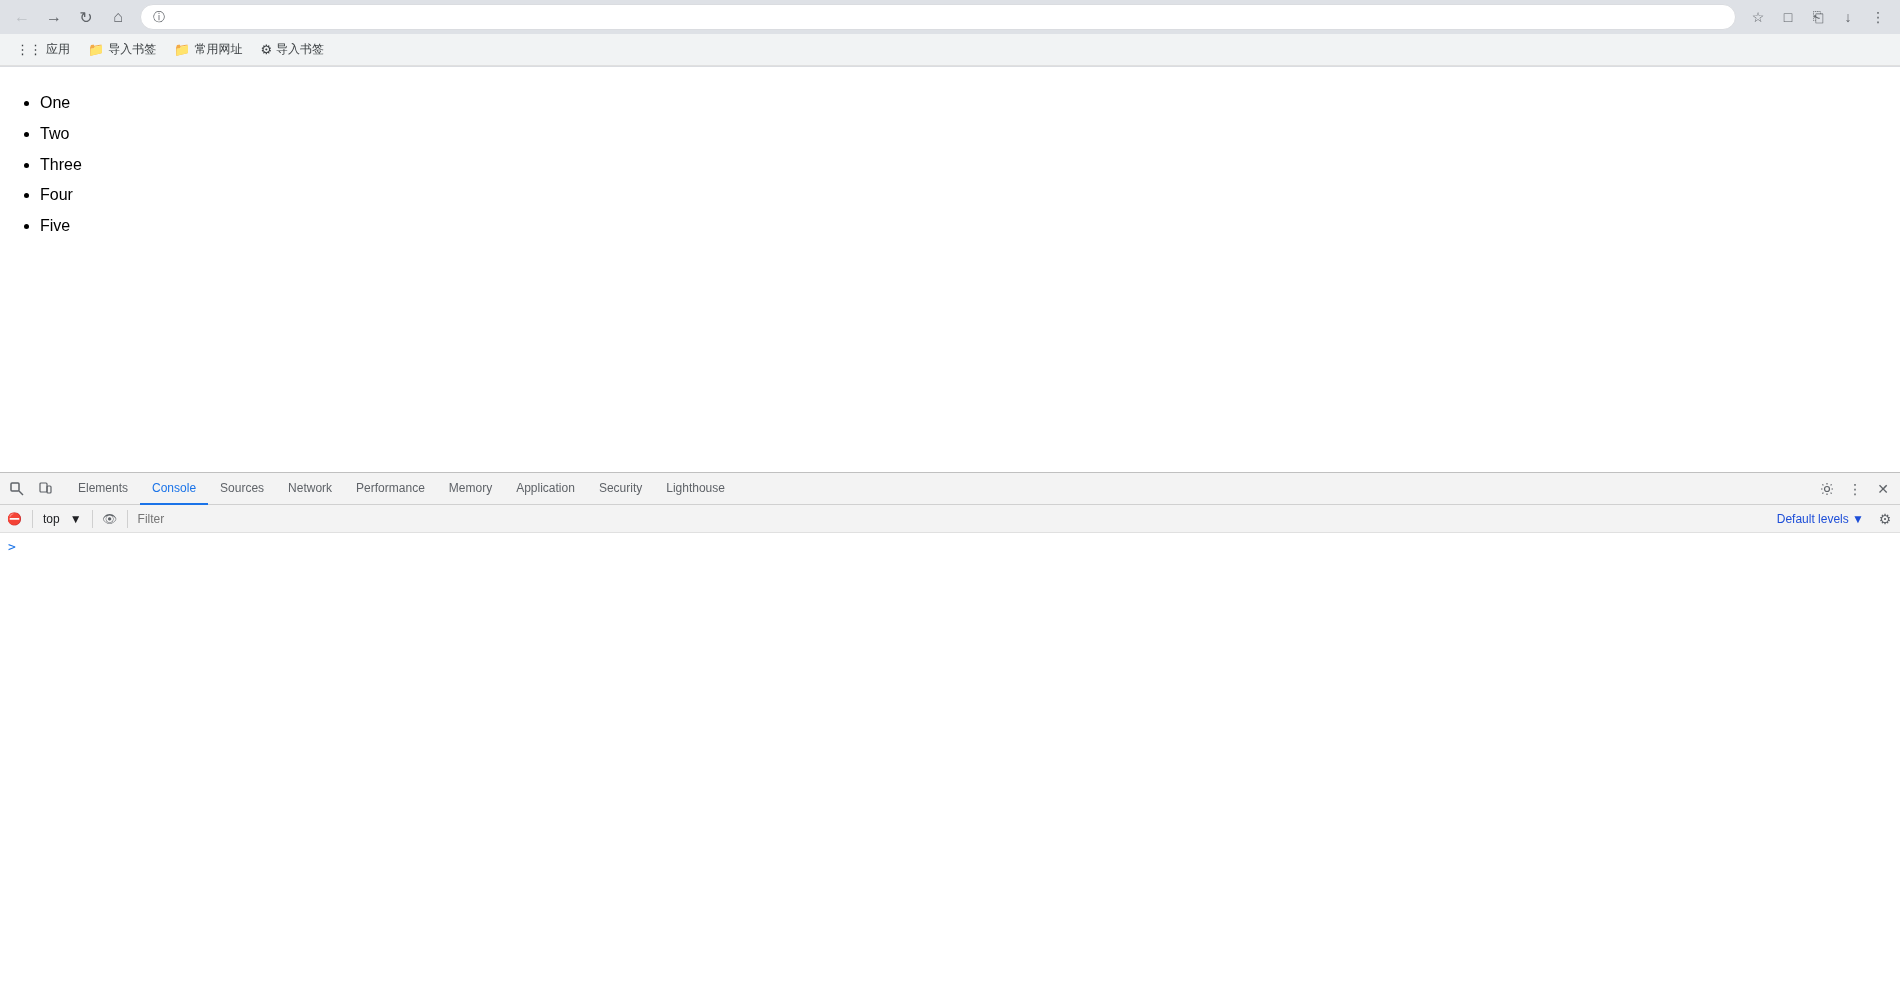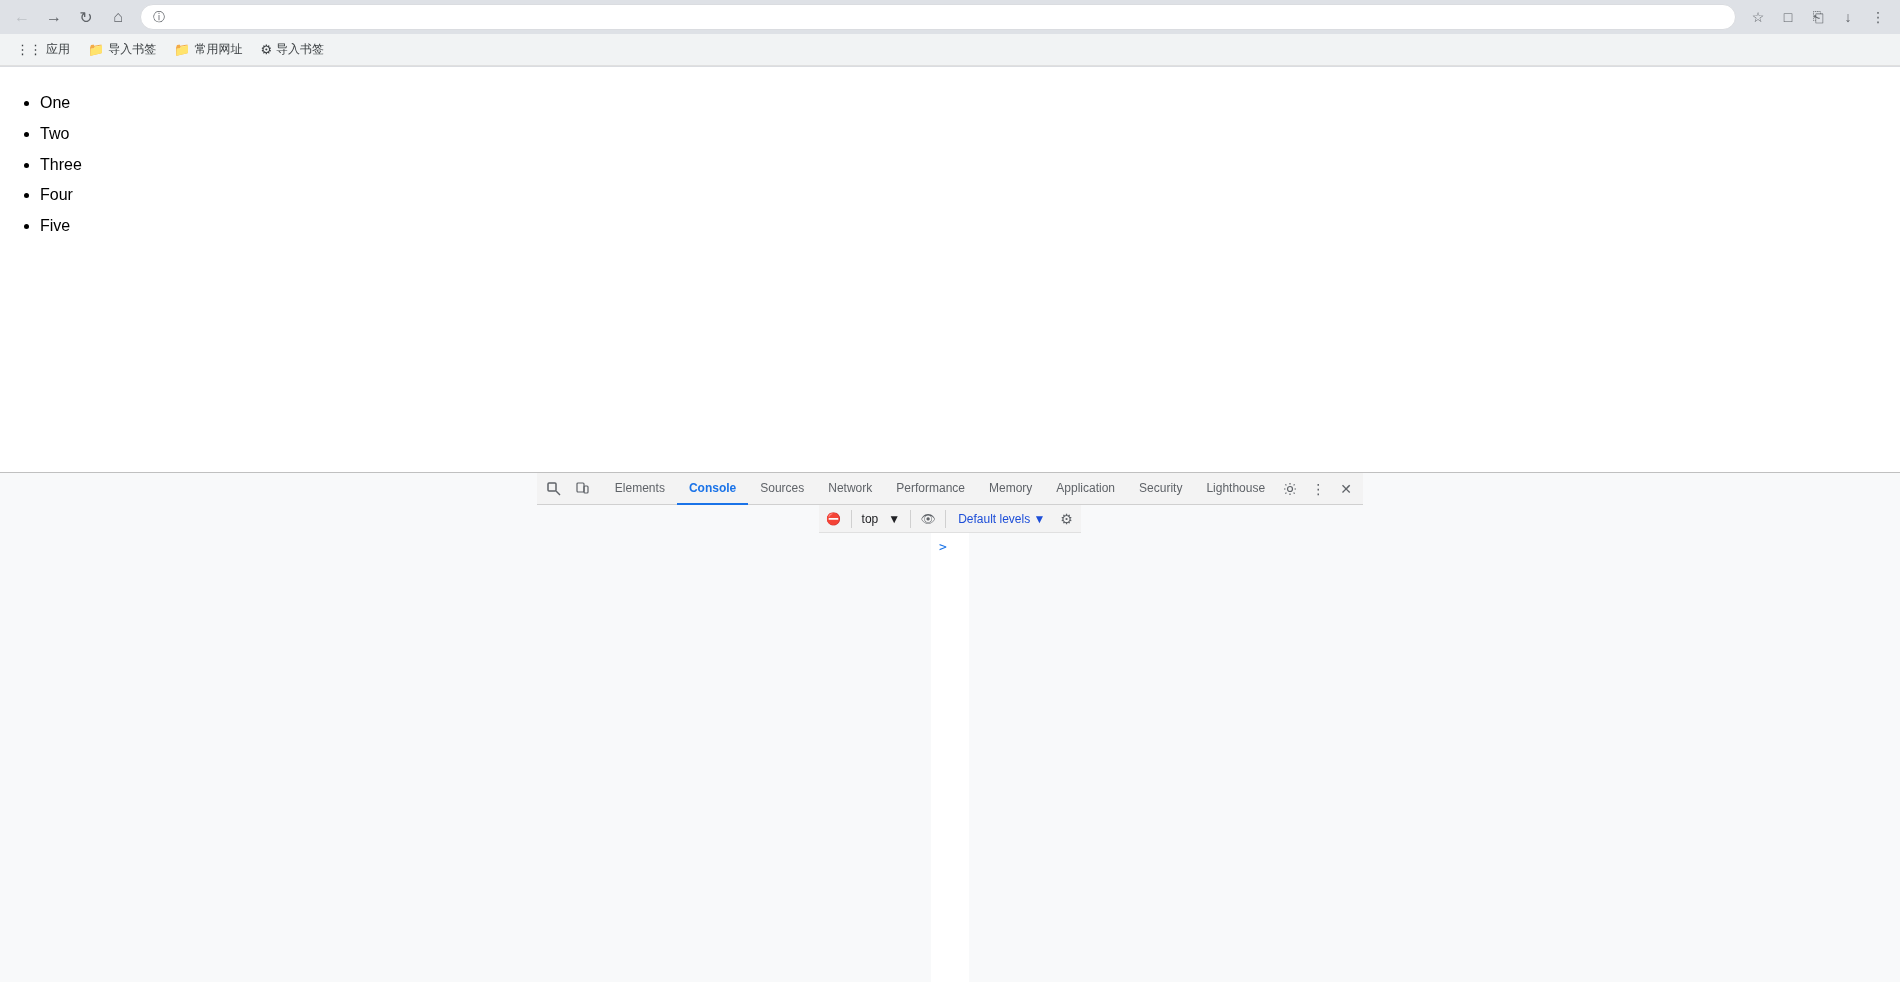--- a/index.html
+++ b/index.html
@@ -144,21 +144,20 @@
     .devtools {
       position: absolute;
       bottom: 0;
       left: 0;
       right: 0;
       height: 510px;
       background: #f8f9fa;
       border-top: 1px solid #c0c0c0;
       display: flex;
       flex-direction: column;
-      align-items: center;
     }
 
     .devtools-toolbar {
       height: 32px;
       background: #f3f3f3;
       border-bottom: 1px solid #d0d0d0;
       display: flex;
       align-items: center;
       padding: 0 4px;
     }
@@ -199,21 +198,20 @@
       border-bottom: 2px solid transparent;
       white-space: nowrap;
       height: 100%;
       display: flex;
       align-items: center;
     }
 
     .devtools-tab.active {
       color: #1a73e8;
       border-bottom: 2px solid #1a73e8;
-      font-weight: bold;
     }
 
     .devtools-right-icons {
       display: flex;
       align-items: center;
       gap: 2px;
       margin-left: auto;
     }
 
     
@@ -461,20 +459,21 @@
     </button>
 
     <div class="console-divider"></div>
 
     <button class="console-eye-btn" title="Create live expression">
       👁
     </button>
 
     <div class="console-divider"></div>
 
+    <input class="filter-input" placeholder="Filter" style="">
 
     <button class="default-levels-btn">
       <span>Default levels ▼</span>
     </button>
 
     <button class="console-settings-btn" title="Console settings">
       ⚙
     </button>
   </div>
 

